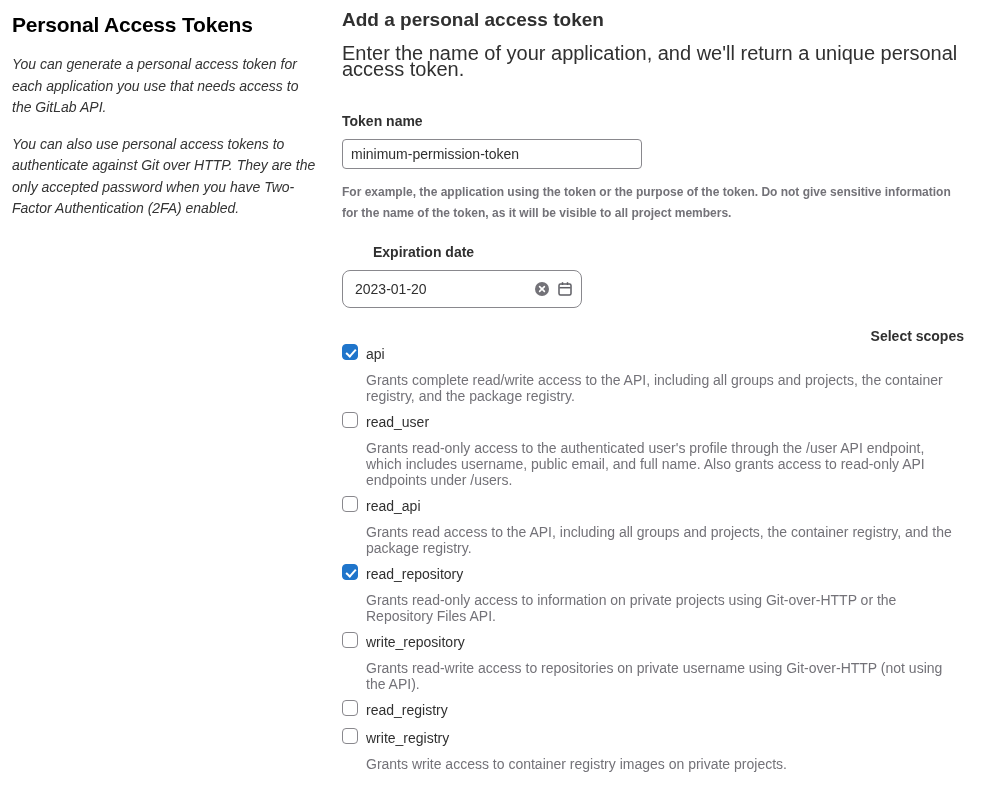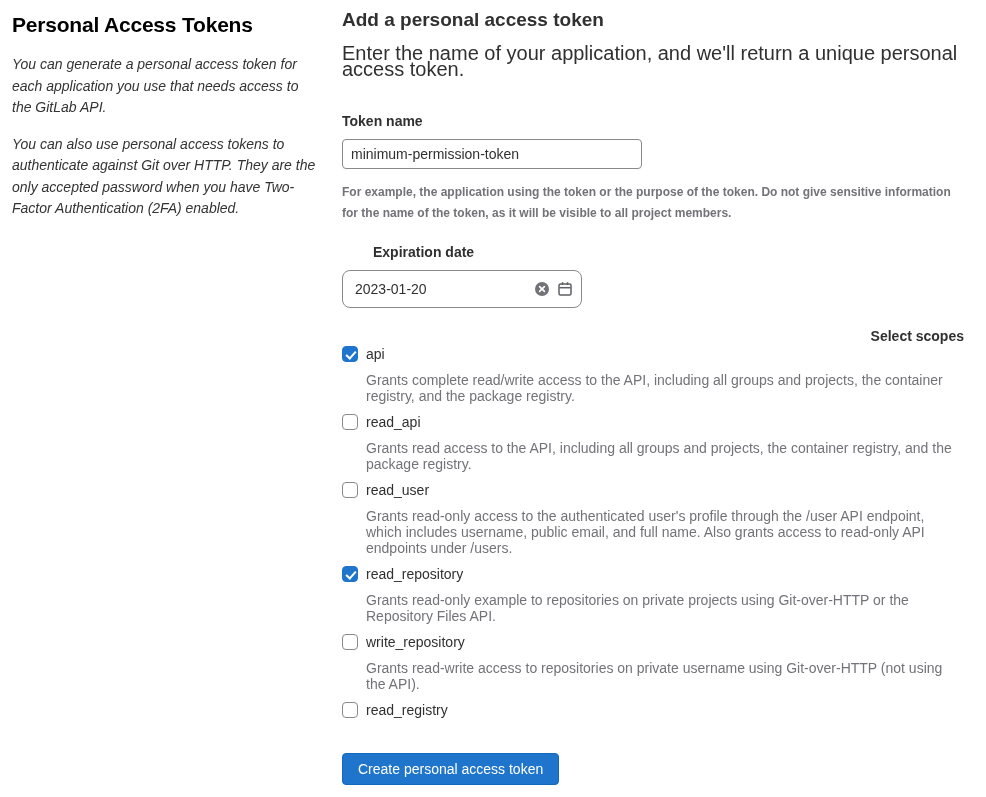--- a/index.html
+++ b/index.html
@@ -122,21 +122,20 @@
     margin-top: 8px;
     margin-bottom: 17px;
   }
   .scopes-help a {
     color: #1068bf;
     text-decoration: none;
   }
   .scope-row { margin-bottom: 8px; }
   .scope-head {
     display: flex;
-    align-items: center;
   }
   .checkbox {
     position: relative;
     width: 16px;
     height: 16px;
     border: 1px solid #89888d;
     border-radius: 4px;
     background: #fff;
     flex: 0 0 16px;
     cursor: pointer;
@@ -234,49 +233,56 @@
         <div class="scope-row">
     <div class="scope-head">
       <span class="checkbox checked"></span>
       <span class="scope-label">api</span>
     </div>
     <div class="scope-desc">Grants complete read/write access to the API, including all groups and projects, the container registry, and the package registry.</div>
   </div>
         <div class="scope-row">
     <div class="scope-head">
       <span class="checkbox"></span>
+      <span class="scope-label">read_user</span>
+    </div>
+    <div class="scope-desc">Grants read-only access to the authenticated user's profile through the /user API endpoint, which includes username, public email, and full name. Also grants access to read-only API endpoints under /users.</div>
+  </div>
+        <div class="scope-row">
+    <div class="scope-head">
+      <span class="checkbox"></span>
       <span class="scope-label">read_api</span>
     </div>
     <div class="scope-desc">Grants read access to the API, including all groups and projects, the container registry, and the package registry.</div>
-  </div>
-        <div class="scope-row">
-    <div class="scope-head">
-      <span class="checkbox"></span>
-      <span class="scope-label">read_user</span>
-    </div>
-    <div class="scope-desc">Grants read-only access to the authenticated user's profile through the /user API endpoint, which includes username, public email, and full name. Also grants access to read-only API endpoints under /users.</div>
   </div>
         <div class="scope-row">
     <div class="scope-head">
       <span class="checkbox checked"></span>
       <span class="scope-label">read_repository</span>
     </div>
-    <div class="scope-desc">Grants read-only example to repositories on private projects using Git-over-HTTP or the Repository Files API.</div>
+    <div class="scope-desc">Grants read-only access to information on private projects using Git-over-HTTP or the Repository Files API.</div>
   </div>
         <div class="scope-row">
     <div class="scope-head">
       <span class="checkbox"></span>
       <span class="scope-label">write_repository</span>
     </div>
     <div class="scope-desc">Grants read-write access to repositories on private username using Git-over-HTTP (not using the API).</div>
   </div>
         <div class="scope-row">
     <div class="scope-head">
       <span class="checkbox"></span>
       <span class="scope-label">read_registry</span>
     </div>
+  </div>
+        <div class="scope-row">
+    <div class="scope-head">
+      <span class="checkbox"></span>
+      <span class="scope-label">write_registry</span>
+    </div>
+    <div class="scope-desc">Grants write access to container registry images on private projects.</div>
   </div>
       </div>
 
     <button class="submit-btn">Create personal access token</button>
 
   </main>
 </div>
 
 </body></html>

